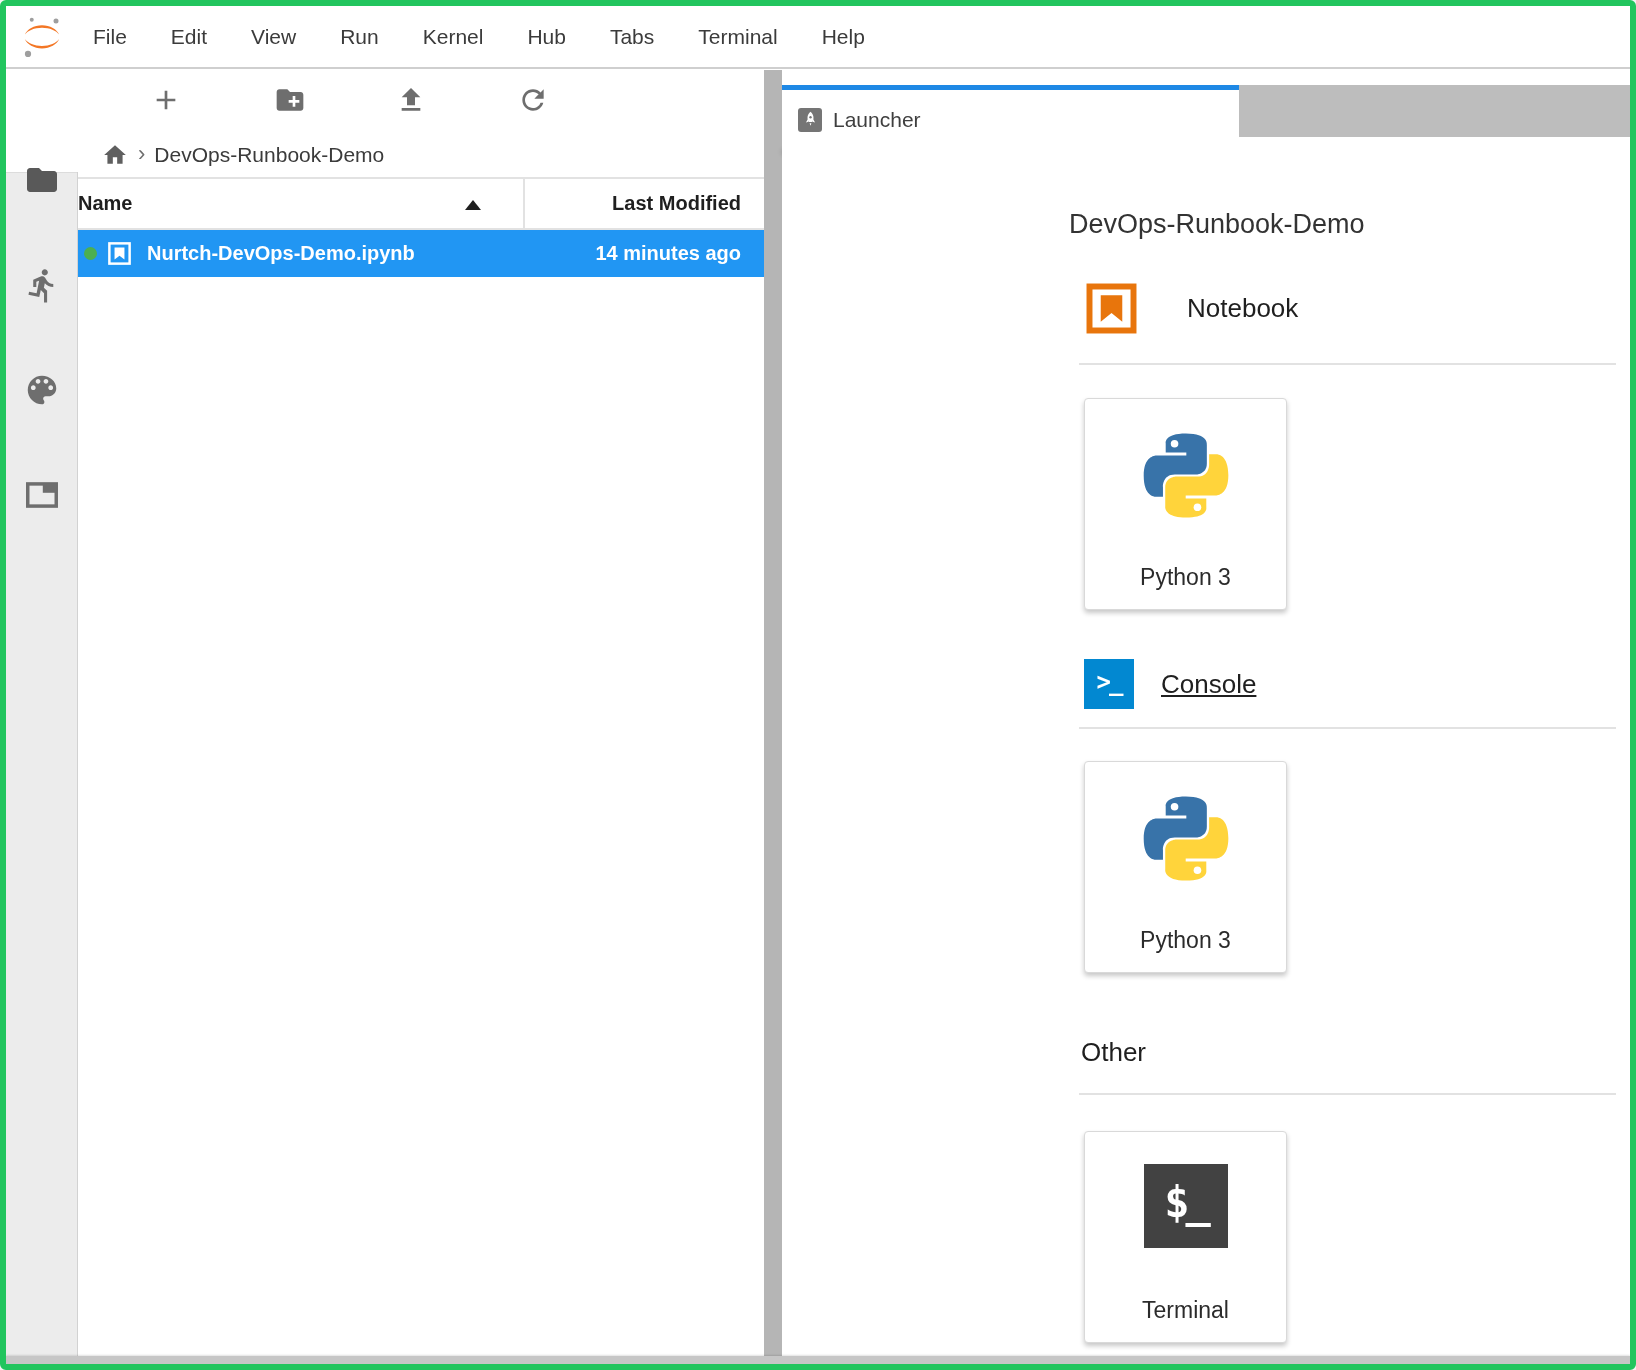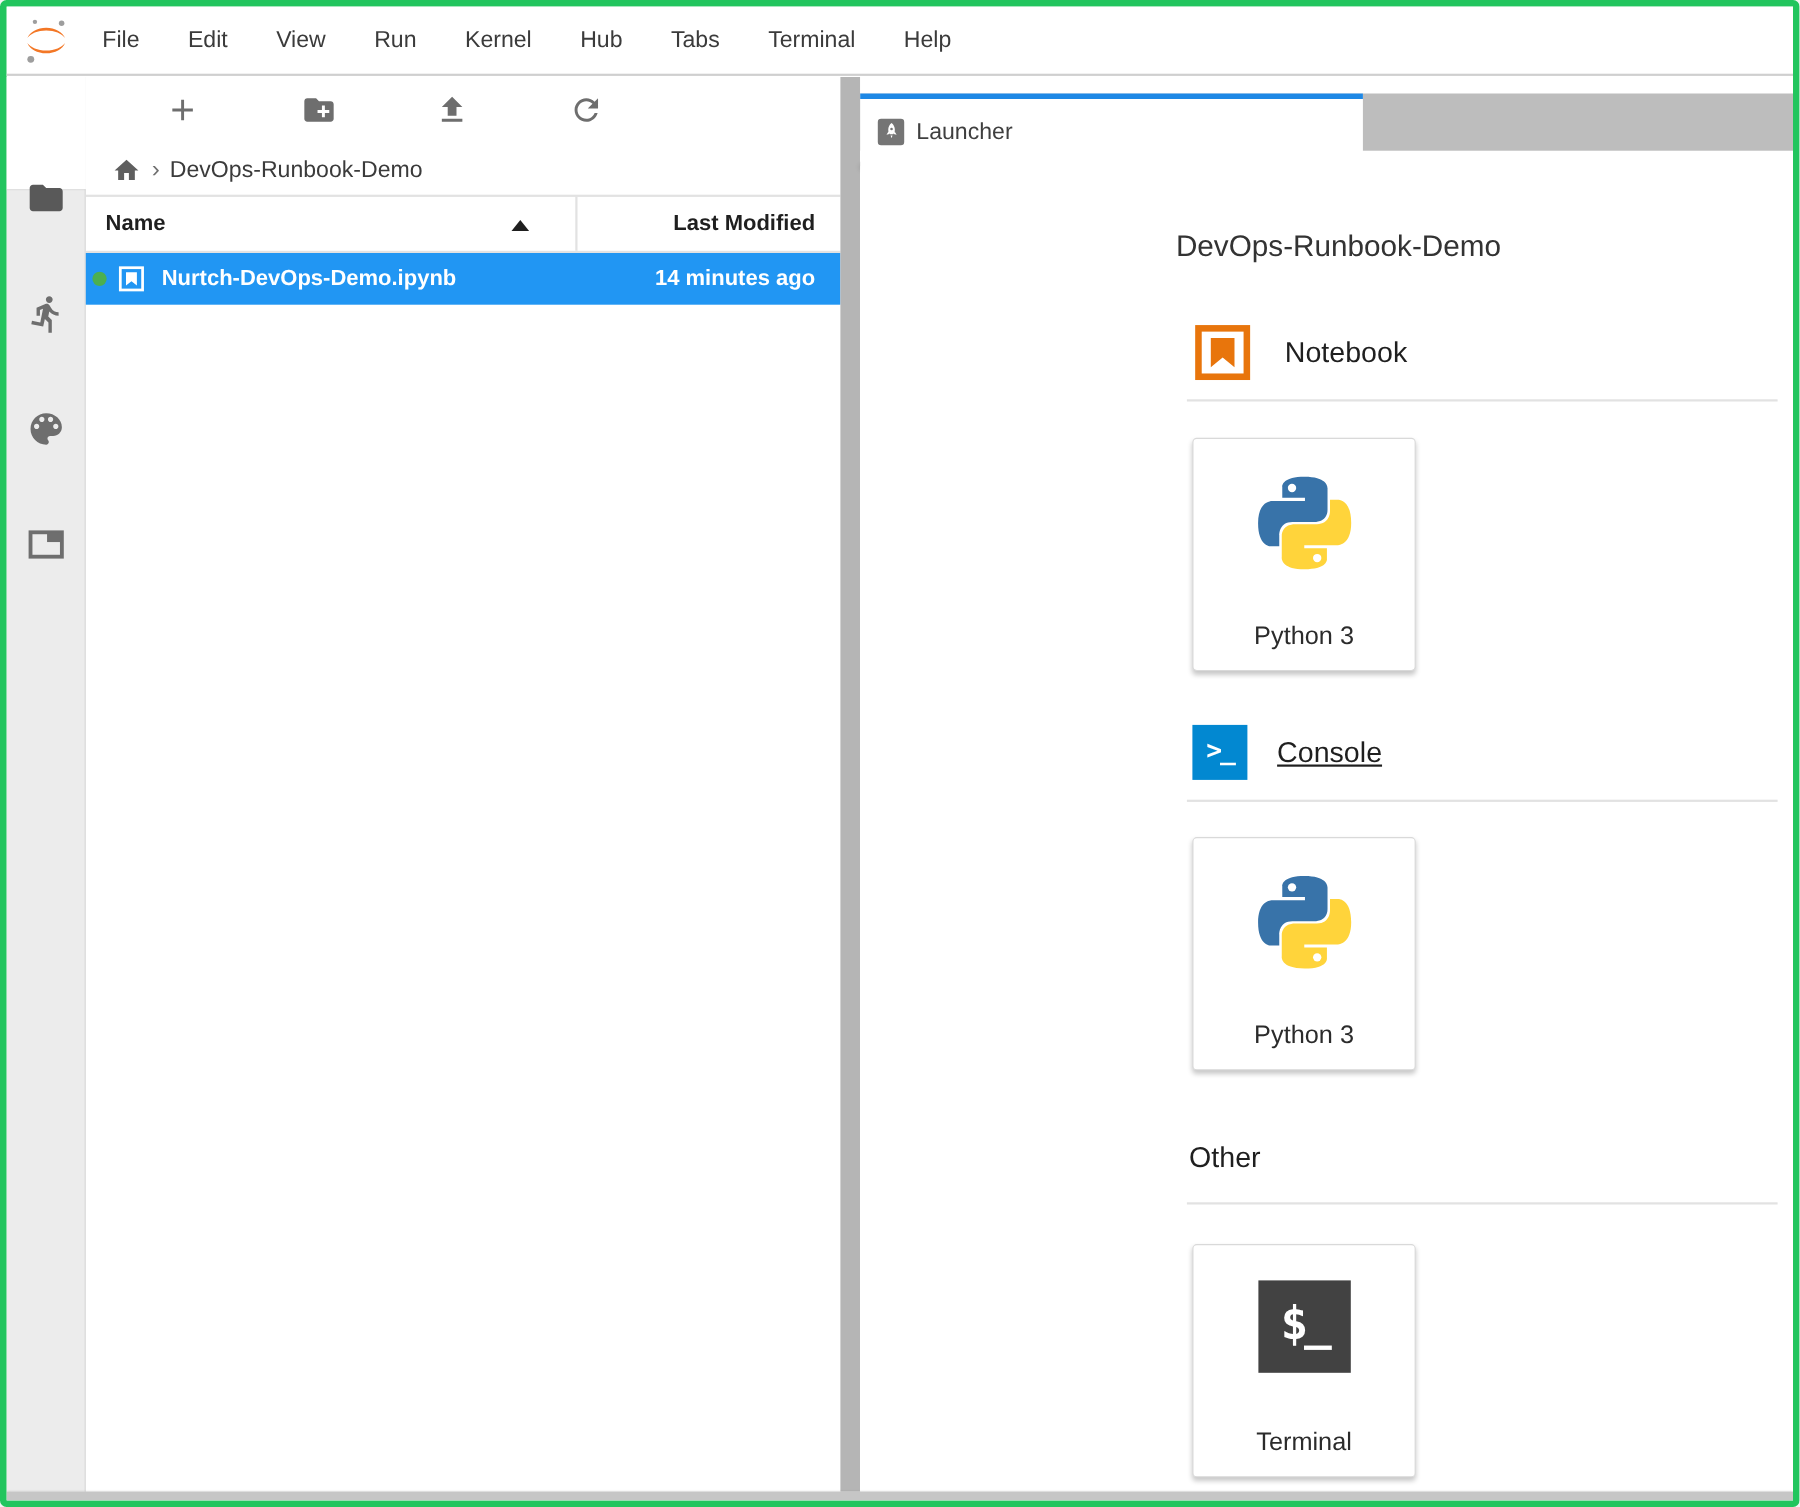--- a/index.html
+++ b/index.html
@@ -31,21 +31,21 @@
   .fb-btn.b1{ left:65px; } .fb-btn.b2{ left:189px; } .fb-btn.b3{ left:310px; } .fb-btn.b4{ left:432px; }
 
   .breadcrumb { position:absolute; top:64px; left:0; width:100%; height:42px;
                 display:flex; align-items:center; padding-left:24px; }
   .breadcrumb .sep { font-size:22px; color:#6f6f6f; margin:0 9px 3px 10px; }
   .breadcrumb .crumb { font-size:21px; color:#3b3b3b; }
 
   .fb-header { position:absolute; top:107px; left:0; width:100%; height:53px;
                border-top:2px solid #e2e2e2; border-bottom:2px solid #e2e2e2;
                display:flex; font-weight:bold; font-size:20px; color:#1f1f1f; }
-  .col-name { width:445px; display:flex; align-items:center; padding-left:18px; position:relative; cursor:pointer; }
+  .col-name { width:445px; display:flex; align-items:center; position:relative; cursor:pointer; }
   .sort-arrow { position:absolute; right:42px; top:21px; width:0; height:0;
                 border-left:8px solid transparent; border-right:8px solid transparent;
                 border-bottom:10px solid #1f1f1f; }
   .col-modified { flex:1; border-left:2px solid #e2e2e2; display:flex; align-items:center;
                   justify-content:flex-end; padding-right:23px; cursor:pointer; }
 
   .fb-row { position:absolute; top:160px; left:0; width:100%; height:47px; background:#2196f3;
             display:flex; align-items:center; color:#fff; font-weight:bold; font-size:20px; cursor:pointer; }
   .run-dot { width:13px; height:13px; border-radius:50%; background:#4caf50; margin-left:6px; flex:none; }
   .fb-row .nb-ic { margin-left:9px; flex:none; }
@@ -64,21 +64,21 @@
   .tab-active .tab-label { font-size:21px; color:#3f3f3f; margin-left:11px; }
   .tab-ic { width:24px; height:24px; background:#757575; border-radius:3px;
             display:flex; align-items:center; justify-content:center; flex:none; }
   .tabbar-border { position:absolute; top:69px; left:0; width:100%; height:4px; background:#c3c3c3;
                    box-shadow:0 3px 5px rgba(0,0,0,.22); }
 
   .launcher-body { position:absolute; top:73px; left:0; right:0; bottom:0; background:#fff; overflow:hidden; }
   .l-title { position:absolute; top:66px; left:287px; font-size:27px; color:#333; }
   .sec-head { position:absolute; display:flex; align-items:center; }
   .sec-head .sec-label { font-size:26px; color:#1f1f1f; }
-  .sec-head.nb { top:150px; left:302px; } .sec-head.nb .sec-label { margin-left:29px; }
+  .sec-head.nb { top:138px; left:302px;gap:19px; } .sec-head.nb .sec-label { margin-left:29px; }
   .sec-head.cons { top:516px; left:302px; } .sec-head.cons .sec-label { margin-left:27px;text-decoration:underline; }
   .other-label { position:absolute; top:894px; left:299px; font-size:26px; color:#1f1f1f; }
   .divider { position:absolute; left:297px; width:537px; height:2px; background:#e2e2e2; }
   .div1{ top:220px; } .div2{ top:584px; } .div3{ top:950px; }
 
   .console-ic { width:50px; height:50px; background:#0288d1; display:flex;
                 align-items:center; justify-content:center; }
   .glyph-mono { font-family:"DejaVu Sans Mono","Liberation Mono",monospace; font-weight:bold; color:#fff; }
   .console-ic .glyph-mono { font-size:24px; letter-spacing:-2px; padding-bottom:4px; }
 

